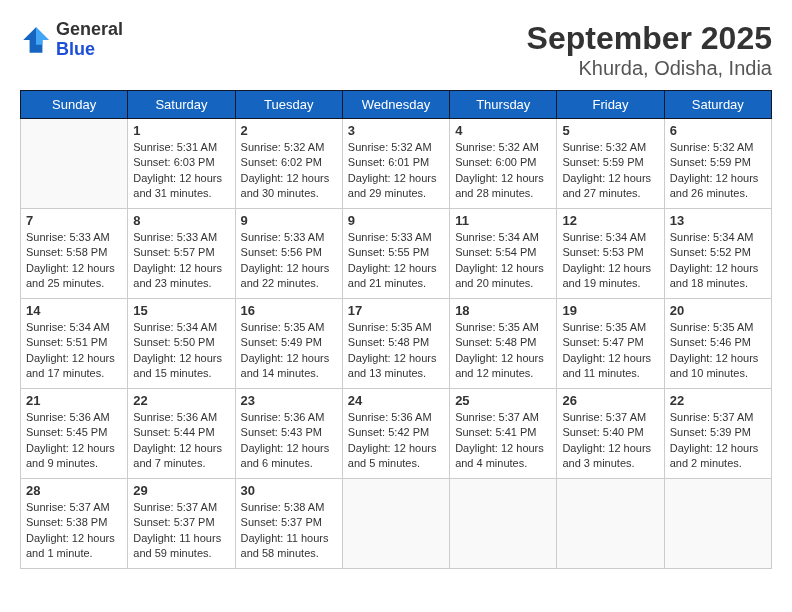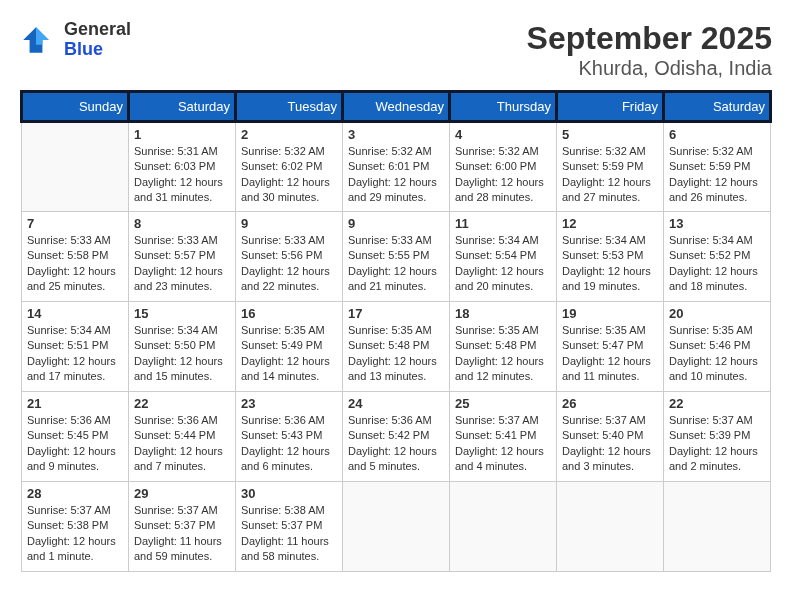--- a/index.html
+++ b/index.html
@@ -12,21 +12,21 @@
     }
     .header {
       display: flex;
       justify-content: space-between;
       align-items: flex-start;
       margin-bottom: 10px;
     }
     .logo {
       display: flex;
       align-items: center;
-      gap: 12px;
+      gap: 4px;
       justify-content: space-between;
     }
     .logo-text {
       font-size: 18px;
       font-weight: bold;
       line-height: 1.1;
     }
     .logo-text .general { color: #333; }
     .logo-text .blue { color: #1d4ed8; }
     .logo-icon {
@@ -48,24 +48,24 @@
     }
     .calendar {
       width: 100%;
       border-collapse: collapse;
       font-size: 11px;
     }
     .calendar th {
       background-color: #1565c0;
       color: #fff;
       padding: 6px 4px;
-      text-align: right;
+      text-align: center;
       font-size: 13px;
       font-weight: normal;
-      border: 3px solid #0f172a;
+      border: 1px solid #0f172a;
     }
     .calendar td {
       border: 1px solid #ccc;
       vertical-align: top;
       padding: 4px 5px;
       width: calc(100% / 7);
       min-height: 80px;
     }
     .day-num {
       font-size: 13px;

